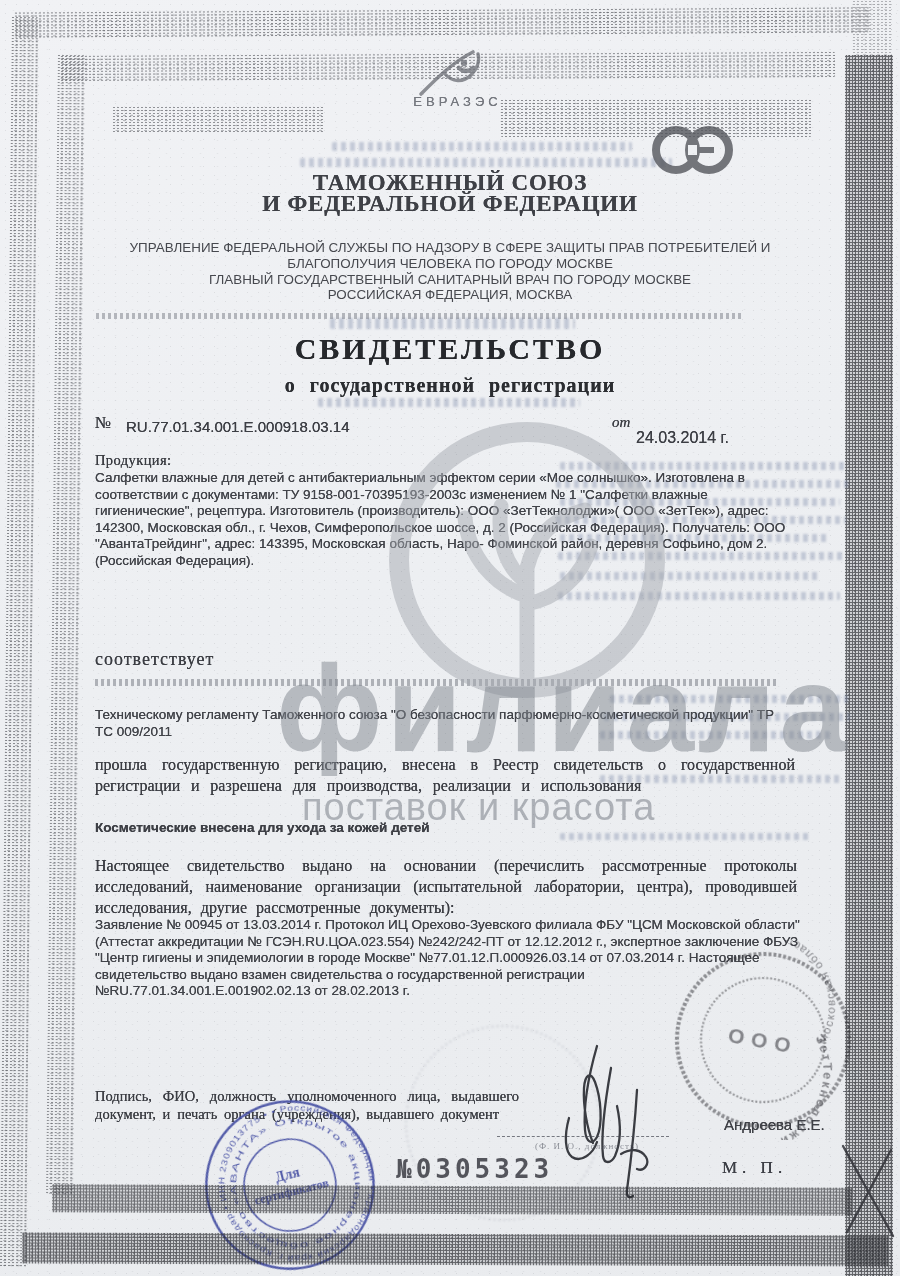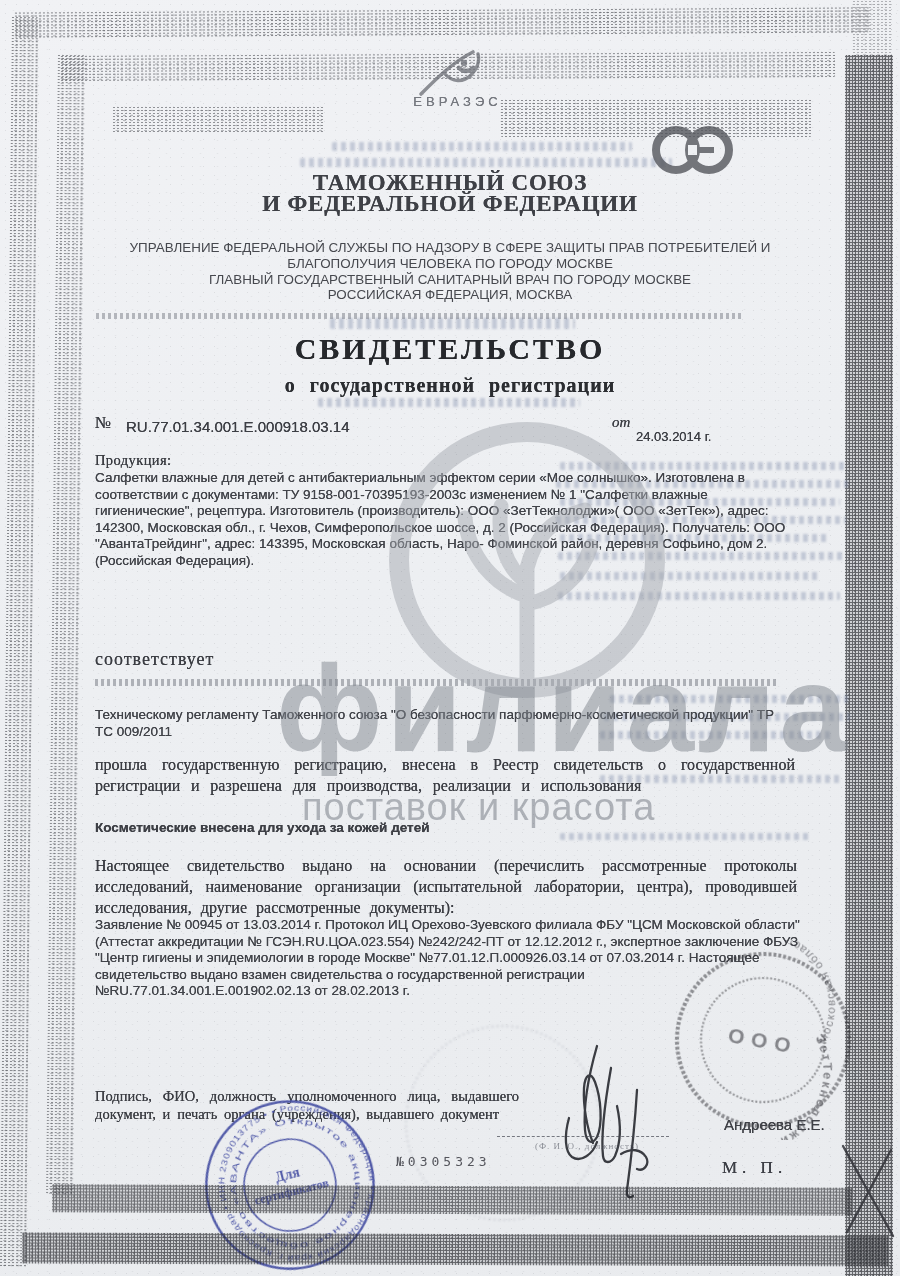--- a/index.html
+++ b/index.html
@@ -116,21 +116,21 @@
     <div class="auth-line">УПРАВЛЕНИЕ ФЕДЕРАЛЬНОЙ СЛУЖБЫ ПО НАДЗОРУ В СФЕРЕ ЗАЩИТЫ ПРАВ ПОТРЕБИТЕЛЕЙ И</div>
     <div class="auth-line">БЛАГОПОЛУЧИЯ ЧЕЛОВЕКА ПО ГОРОДУ МОСКВЕ</div>
     <div class="auth-line">ГЛАВНЫЙ ГОСУДАРСТВЕННЫЙ САНИТАРНЫЙ ВРАЧ ПО ГОРОДУ МОСКВЕ</div>
     <div class="auth-line">РОССИЙСКАЯ ФЕДЕРАЦИЯ, МОСКВА</div>
   </div>
   <div class="abs center title-sub blurink" style="left:100px;top:374px;width:700px;">о государственной регистрации</div>
 
   <div class="abs serif blurink" style="left:95px;top:413px;font-size:17px;color:#3c3e44;">№</div>
   <div class="abs sans blurink" style="left:126px;top:418px;font-size:15px;color:#3c3e44;">RU.77.01.34.001.Е.000918.03.14</div>
   <div class="abs serif blurink" style="left:612px;top:414px;font-size:15px;color:#3c3e44;font-style:italic;">от</div>
-  <div class="abs sans blurink" style="left:636px;top:429px;font-size:13px;color:#3c3e44;">24.03.2014 г.</div>
+  <div class="abs sans blurink" style="left:636px;top:429px;font-size:16px;color:#3c3e44;">24.03.2014 г.</div>
 
   <div class="abs serif blurink" style="left:95px;top:452px;font-size:14.5px;letter-spacing:.4px;">Продукция:</div>
   <div class="abs para-sans blurink" style="left:95px;top:470px;width:692px;">Салфетки влажные для детей с антибактериальным эффектом серии «Мое солнышко». Изготовлена в соответствии с документами: ТУ 9158-001-70395193-2003с изменением № 1 "Салфетки влажные гигиенические", рецептура. Изготовитель (производитель): ООО «ЗетТекнолоджи»( ООО «ЗетТек»), адрес: 142300, Московская обл., г. Чехов, Симферопольское шоссе, д. 2 (Российская Федерация). Получатель: ООО "АвантаТрейдинг", адрес: 143395, Московская область, Наро- Фоминской район, деревня Софьино, дом 2. (Российская Федерация).</div>
 
   <div class="abs serif blurink" style="left:95px;top:649px;font-size:18px;letter-spacing:1px;color:#3b3d43;">соответствует</div>
   <div class="abs para-sans blurink" style="left:95px;top:707px;width:690px;">Техническому регламенту Таможенного союза "О безопасности парфюмерно-косметической продукции" ТР ТС 009/2011</div>
 
   <div class="abs para-serif blurink" style="left:95px;top:754px;width:700px;word-spacing:.42em;">прошла государственную регистрацию, внесена в Реестр свидетельств о государственной регистрации и разрешена для производства, реализации и использования</div>
   <div class="abs sans blurink" style="left:95px;top:820px;font-size:13.5px;font-weight:bold;color:#3d3f45;">Косметические внесена для ухода за кожей детей</div>
 
@@ -178,21 +178,21 @@
       <path d="M66,28 C60,62 56,98 58,116 C59,124 66,124 70,116 C76,102 76,84 72,66"></path>
       <path d="M76,114 C86,108 96,109 101,117 C105,124 99,132 92,129"></path>
       <path d="M92,50 C90,84 86,120 82,150 C81,156 84,159 88,156"></path>
     </g>
   </svg>
   <div class="abs dashline" style="left:497px;top:1136px;width:172px;"></div>
   <div class="abs dashline" style="left:843px;top:1091px;width:44px;"></div>
   <div class="abs serif" style="left:515px;top:1141px;font-size:9px;color:rgba(75,78,90,.6);letter-spacing:1px;margin-left:20px;">(Ф. И. О., должность)</div>
   <div class="abs sans blurink" style="left:724px;top:1116px;font-size:15px;color:#3f4147;">Андреева Е.Е.</div>
   <div class="abs serif blurink" style="left:722px;top:1158px;font-size:17px;letter-spacing:5px;color:#3c3e45;">М. П.</div>
-  <div class="abs" style="left:396px;top:1154px;font-family:'DejaVu Sans Mono',monospace;font-size:13px;letter-spacing:4px;color:#54555c;filter:blur(.3px);">№0305323</div>
+  <div class="abs" style="left:396px;top:1154px;font-family:'DejaVu Sans Mono',monospace;font-size:26px;letter-spacing:4px;color:#54555c;filter:blur(.3px);font-weight:bold;">№0305323</div>
 
   <svg class="abs" style="left:160px;top:1095px;opacity:.88;" width="260" height="185" viewBox="0 0 260 230">
     <defs>
       <path id="blueOuter" d="M 130,22 A 90,90 0 1 1 129.9,22.01"></path>
       <path id="blueInner" d="M 130,38 A 74,74 0 1 1 129.9,38.01"></path>
     </defs>
     <g transform="rotate(-14 130 112)" style="filter:blur(.35px);" fill="#3f49a0">
       <circle cx="130" cy="112" r="104" fill="none" stroke="#3f49a0" stroke-width="3"></circle>
       <circle cx="130" cy="112" r="57" fill="none" stroke="#3f49a0" stroke-width="2"></circle>
       <text font-family="Liberation Sans,sans-serif" font-size="10.5" letter-spacing="1">

